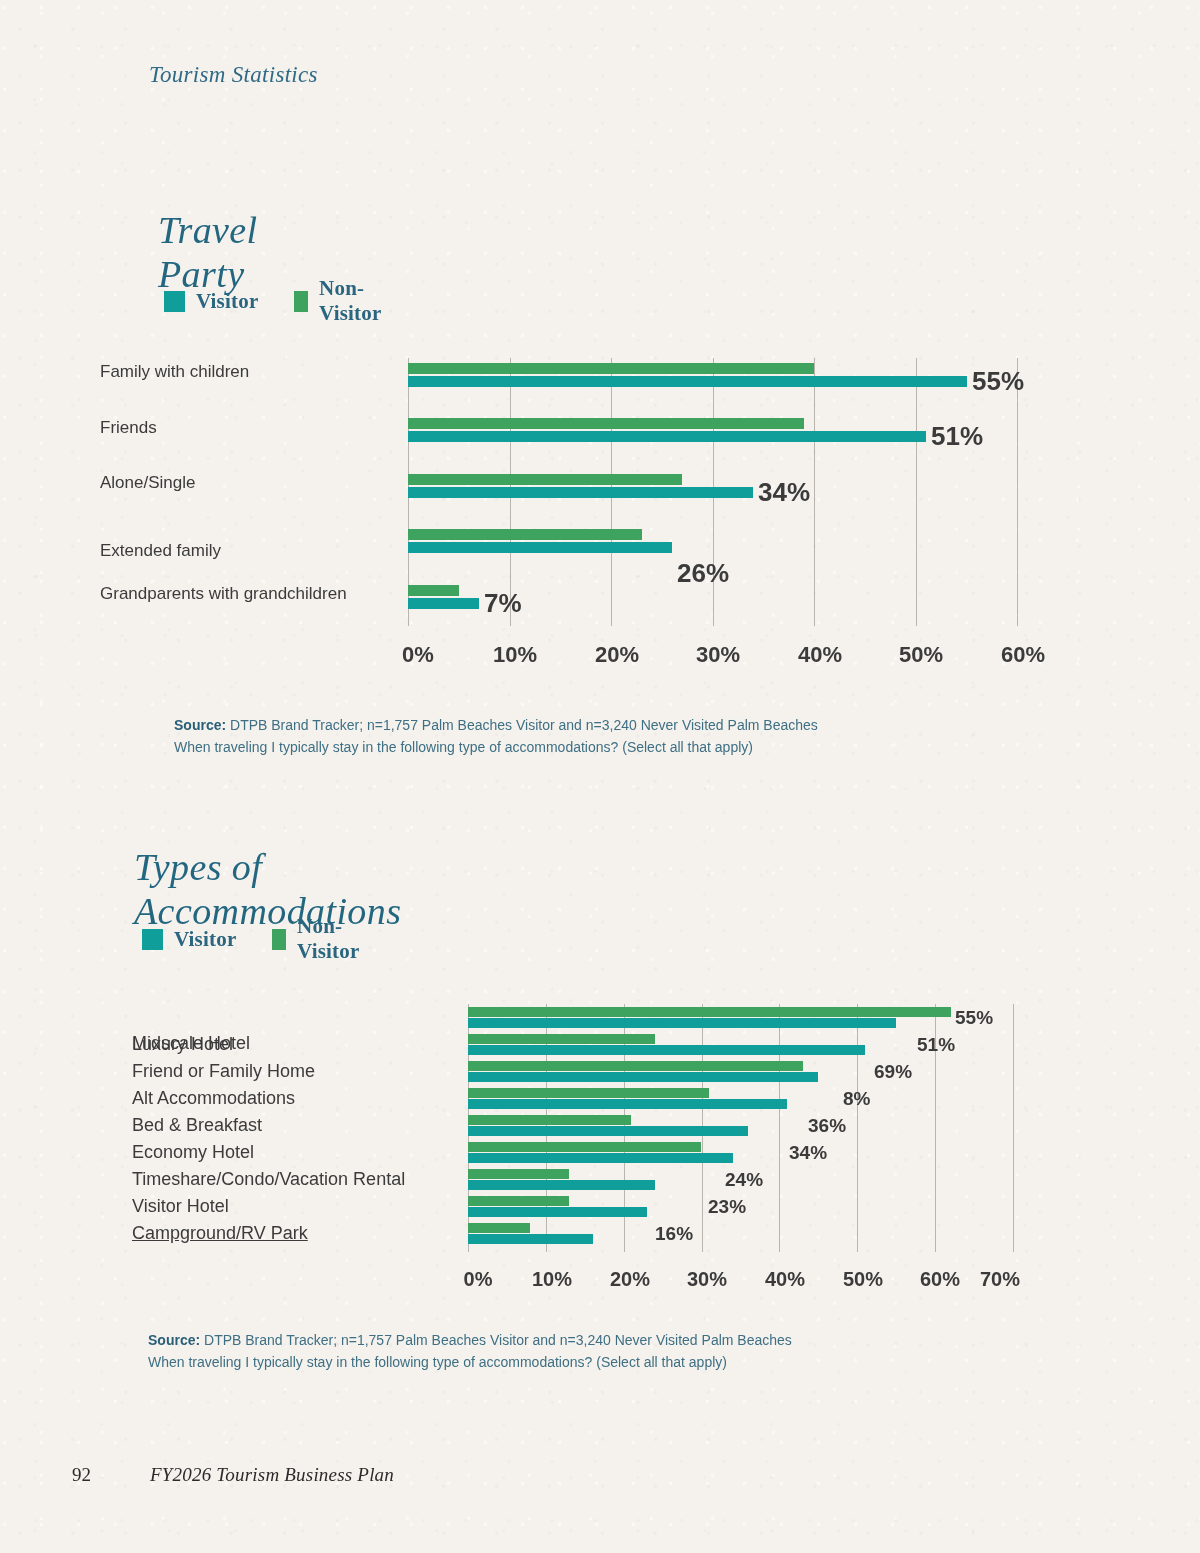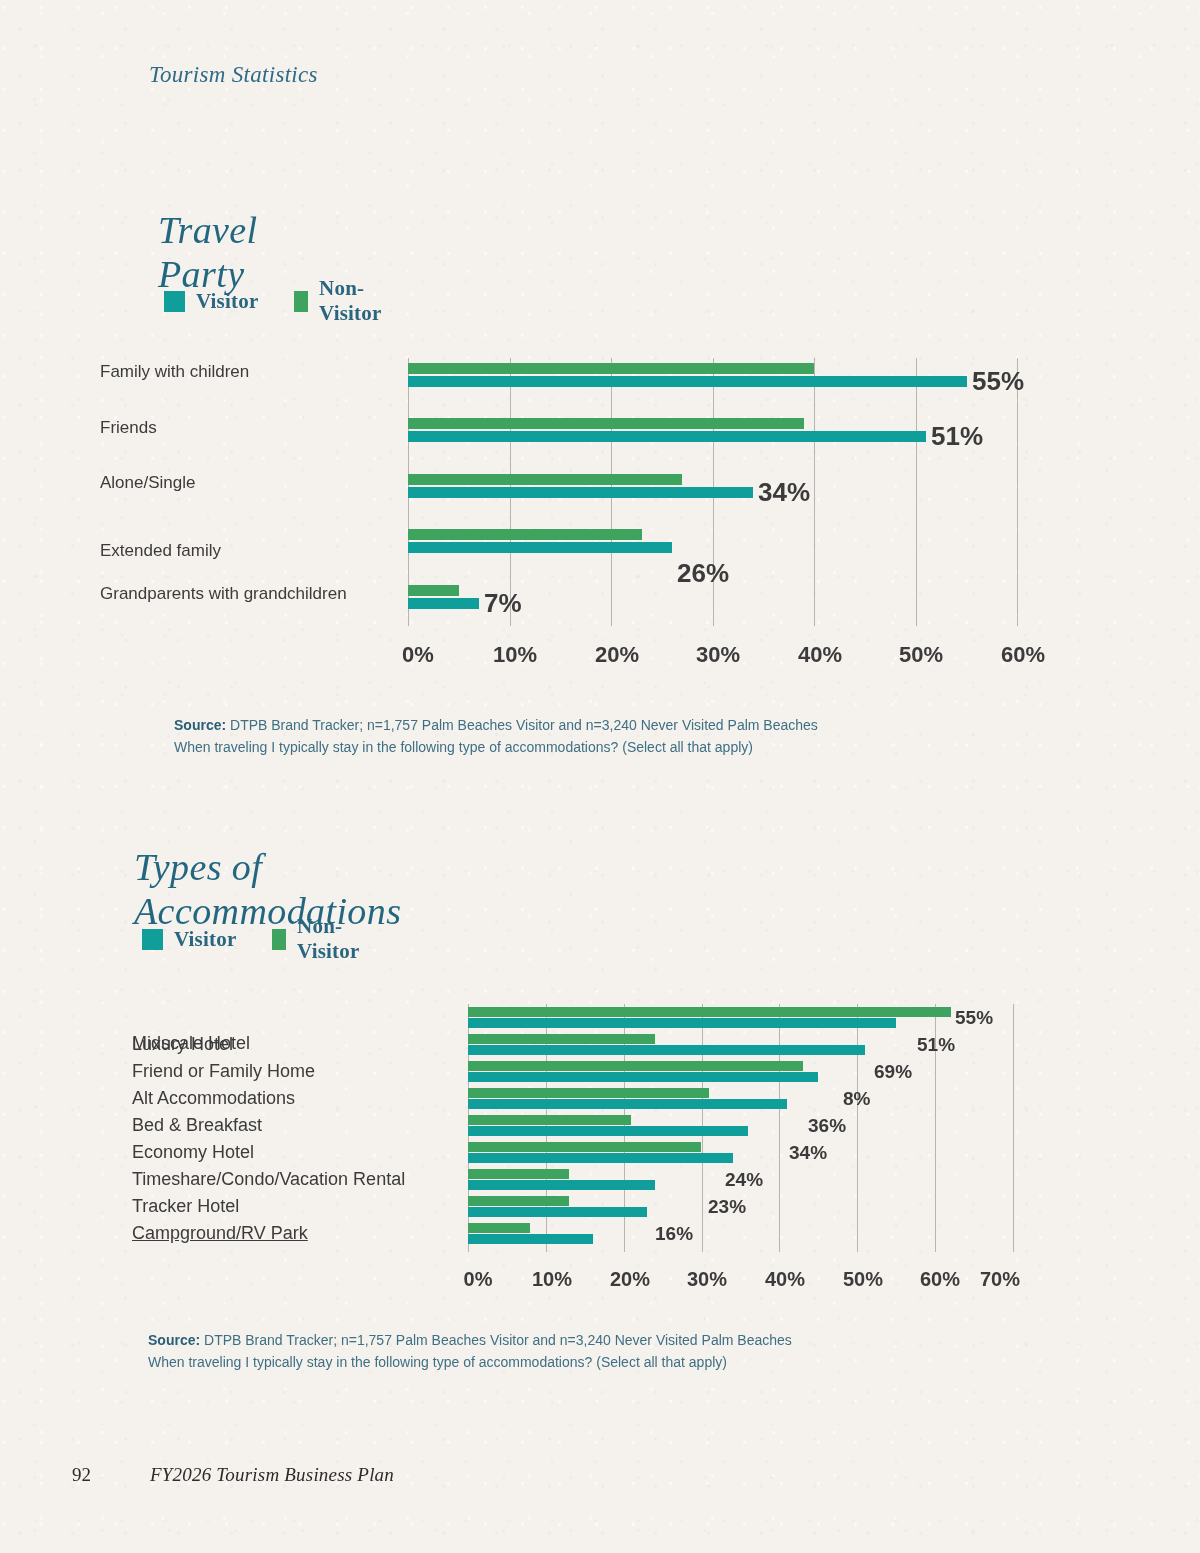--- a/index.html
+++ b/index.html
@@ -174,21 +174,21 @@
 
   <div class="chart" style="position:absolute;left:0;top:0;">
 
     <div class="rowlabel" style="left:132px;top:1007px;width:316px;font-size:18px;margin-top:26px;">Midscale Hotel</div>
     <div class="rowlabel" style="left:132px;top:1034px;width:316px;font-size:18px;">Luxury Hotel</div>
     <div class="rowlabel" style="left:132px;top:1061px;width:316px;font-size:18px;">Friend or Family Home</div>
     <div class="rowlabel" style="left:132px;top:1088px;width:316px;font-size:18px;">Alt Accommodations</div>
     <div class="rowlabel" style="left:132px;top:1115px;width:316px;font-size:18px;">Bed &amp; Breakfast</div>
     <div class="rowlabel" style="left:132px;top:1142px;width:316px;font-size:18px;">Economy Hotel</div>
     <div class="rowlabel" style="left:132px;top:1169px;width:316px;font-size:18px;">Timeshare/Condo/Vacation Rental</div>
-    <div class="rowlabel" style="left:132px;top:1196px;width:316px;font-size:18px;">Tracker Hotel</div>
+    <div class="rowlabel" style="left:132px;top:1196px;width:316px;font-size:18px;">Visitor Hotel</div>
     <div class="rowlabel" style="left:132px;top:1223px;width:316px;font-size:18px;text-decoration:underline;">Campground/RV Park</div>
 
     <div class="plot" style="left:468px;top:1004px;width:545px;height:248px;">
       <div class="gridline" style="left:0px;height:248px;"></div>
       <div class="gridline" style="left:78px;height:248px;"></div>
       <div class="gridline" style="left:156px;height:248px;"></div>
       <div class="gridline" style="left:234px;height:248px;"></div>
       <div class="gridline" style="left:311px;height:248px;"></div>
       <div class="gridline" style="left:389px;height:248px;"></div>
       <div class="gridline" style="left:467px;height:248px;"></div>

